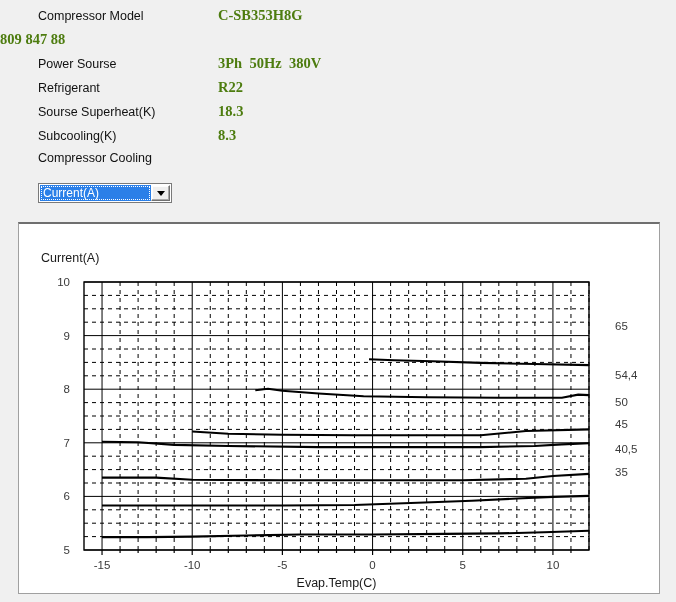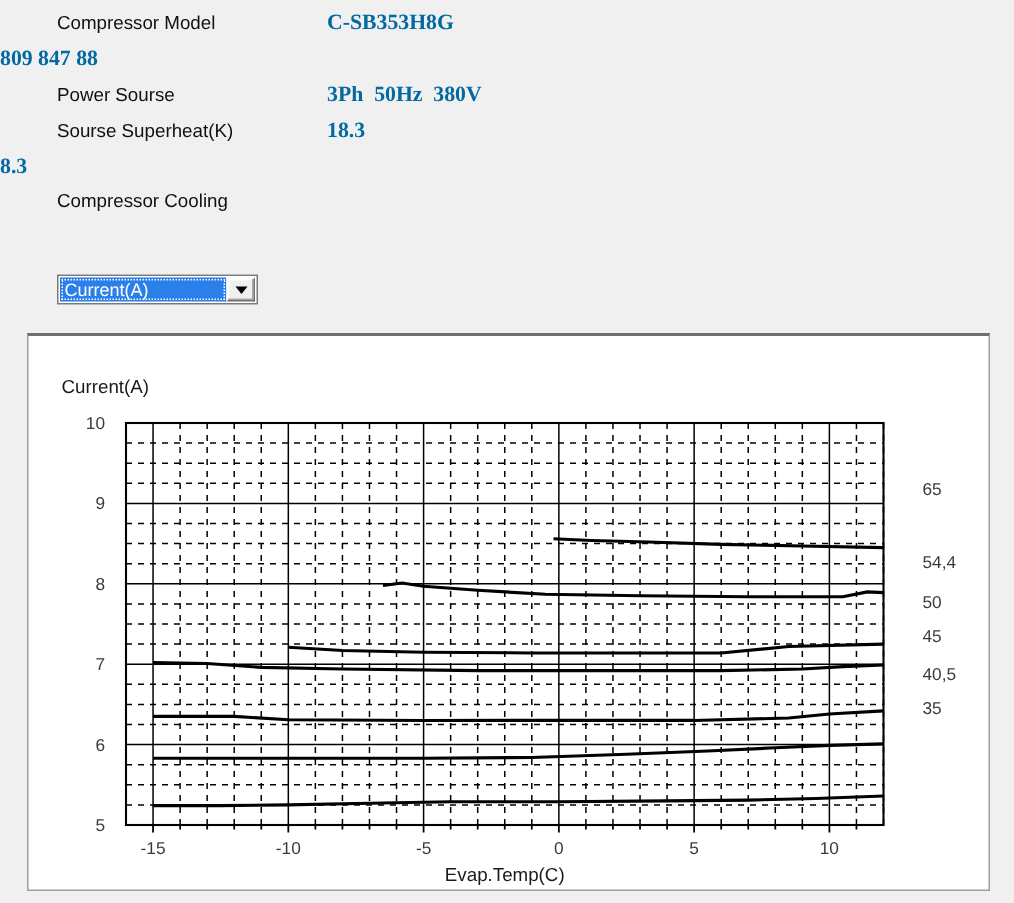--- a/index.html
+++ b/index.html
@@ -37,21 +37,21 @@
     box-sizing: border-box;
     font-family: "Liberation Sans", sans-serif;
     font-size: 12.5px;
     color: #111;
     white-space: nowrap;
   }
   .spec-value {
     font-family: "Liberation Serif", serif;
     font-size: 14.5px;
     font-weight: bold;
-    color: #0369a1;
+    color: #4d7c0f;
     white-space: pre;
   }
 
   
   #series-select-wrap {
     position: absolute;
     left: 38px;
     top: 183px;
     width: 134px;
     height: 20px;
@@ -137,24 +137,29 @@
     <div class="spec-value">C-SB353H8G</div>
   </div>
   <div class="spec-row">
     <div class="spec-value">809 847 88</div>
   </div>
   <div class="spec-row">
     <div class="spec-label">Power Sourse</div>
     <div class="spec-value">3Ph  50Hz  380V</div>
   </div>
   <div class="spec-row">
+    <div class="spec-label">Refrigerant</div>
+    <div class="spec-value">R22</div>
+  </div>
+  <div class="spec-row">
     <div class="spec-label">Sourse Superheat(K)</div>
     <div class="spec-value">18.3</div>
   </div>
   <div class="spec-row">
+    <div class="spec-label">Subcooling(K)</div>
     <div class="spec-value">8.3</div>
   </div>
   <div class="spec-row">
     <div class="spec-label">Compressor Cooling</div>
   </div>
 </div>
 
 <div id="series-select-wrap">
   <div id="series-select-value">Current(A)</div>
   <div id="series-select-arrow">

